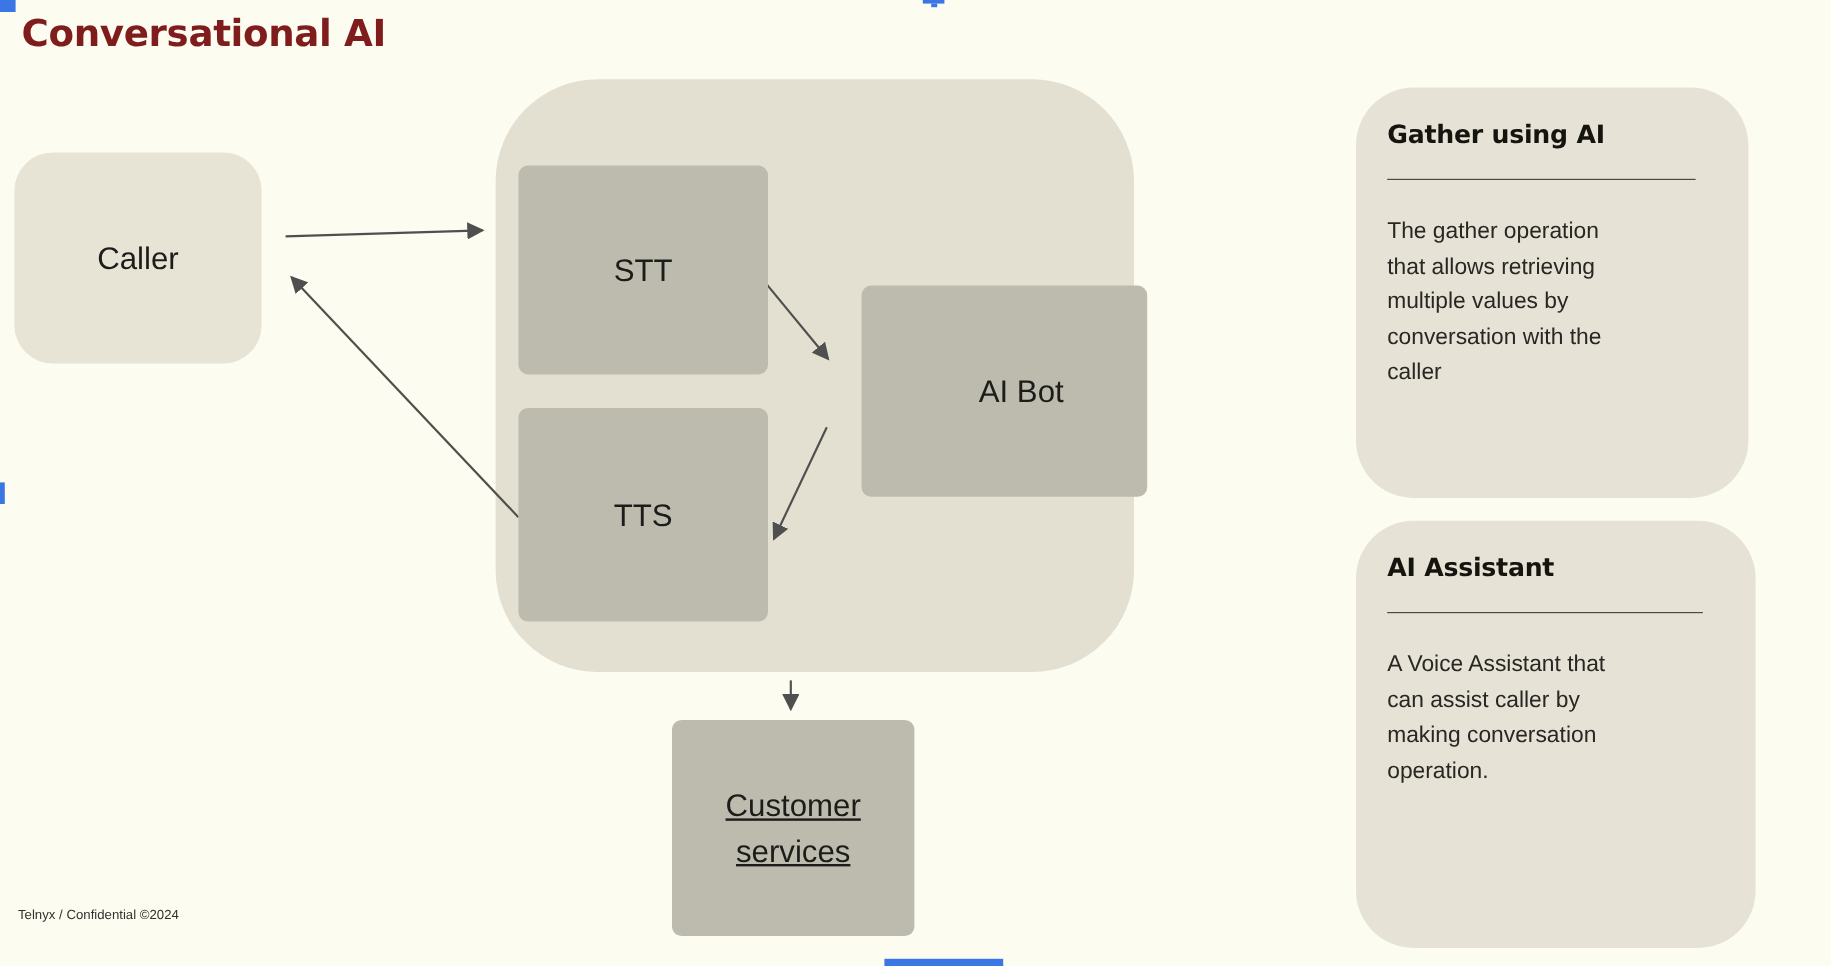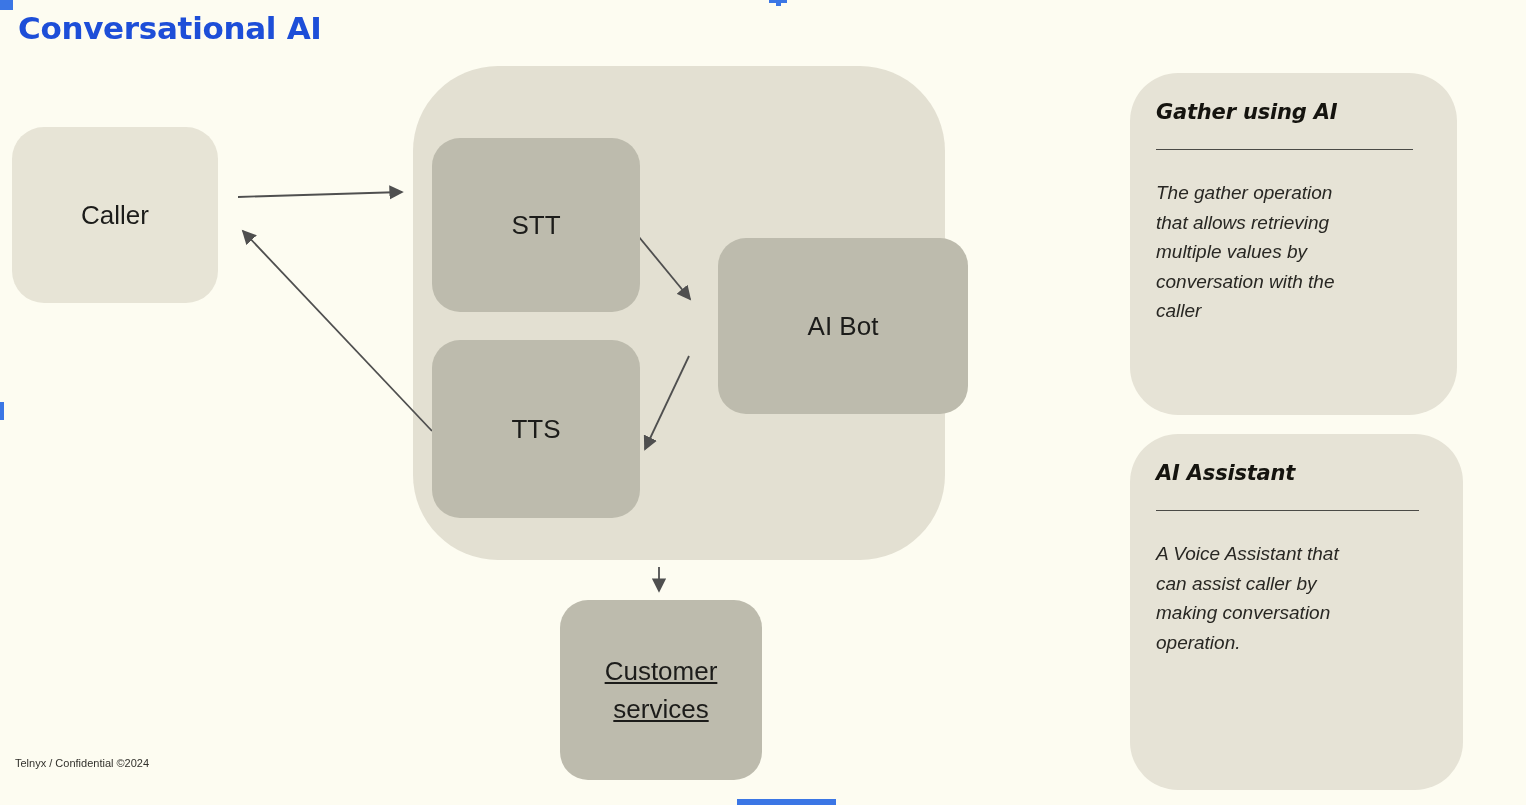--- a/index.html
+++ b/index.html
@@ -13,61 +13,60 @@
     overflow: hidden;
   }
 
   .slide-title {
     position: absolute;
     left: 18px;
     top: 10px;
     font-size: 31px;
     font-weight: 700;
     letter-spacing: -0.3px;
-    color: #1d4ed8;
+    color: #7f1d1d;
     font-family: "DejaVu Sans", "Liberation Sans", sans-serif;
   }
 
   .node {
     position: absolute;
     display: flex;
     align-items: center;
     justify-content: center;
     text-align: center;
     color: #1c1c1a;
     font-size: 26px;
   }
 
   .node-light { background: #E7E4D6; border-radius: 32px; }
-  .node-gray  { background: #BDBBAD; border-radius: 28px; }
+  .node-gray  { background: #BDBBAD; border-radius: 8px; }
 
   .caller            { left: 12px;  top: 127px; width: 206px; height: 176px; }
   .container-box     { position: absolute; left: 413px; top: 66px; width: 532px; height: 494px;
                        background: #E3E0D2; border-radius: 85px; }
   .stt               { left: 432px; top: 138px; width: 208px; height: 174px; }
   .tts               { left: 432px; top: 340px; width: 208px; height: 178px; }
-  .ai-bot            { left: 718px; top: 238px; width: 250px; height: 176px; }
+  .ai-bot            { left: 718px; top: 238px; width: 210px; height: 176px; padding-left: 28px; }
   .customer-services { left: 560px; top: 600px; width: 202px; height: 180px; text-decoration: underline; }
   .customer-services .node-label { max-width: 160px; line-height: 38px; }
 
   .arrows-layer {
     position: absolute;
     left: 0; top: 0;
     width: 1526px; height: 805px;
     pointer-events: none;
   }
 
   .info-card {
     position: absolute;
     background: #E6E3D6;
     border-radius: 48px;
     box-sizing: border-box;
     padding: 27px 40px 0 26px;
     color: #23221e;
-    font-style: italic;
   }
   .card-gather    { left: 1130px; top: 73px;  width: 327px; height: 342px; }
   .card-assistant { left: 1130px; top: 434px; width: 333px; height: 356px; }
 
   .card-title {
     font-size: 21px;
     font-weight: 700;
     color: #15140f;
     font-family: "DejaVu Sans", "Liberation Sans", sans-serif;
     letter-spacing: -0.2px;

